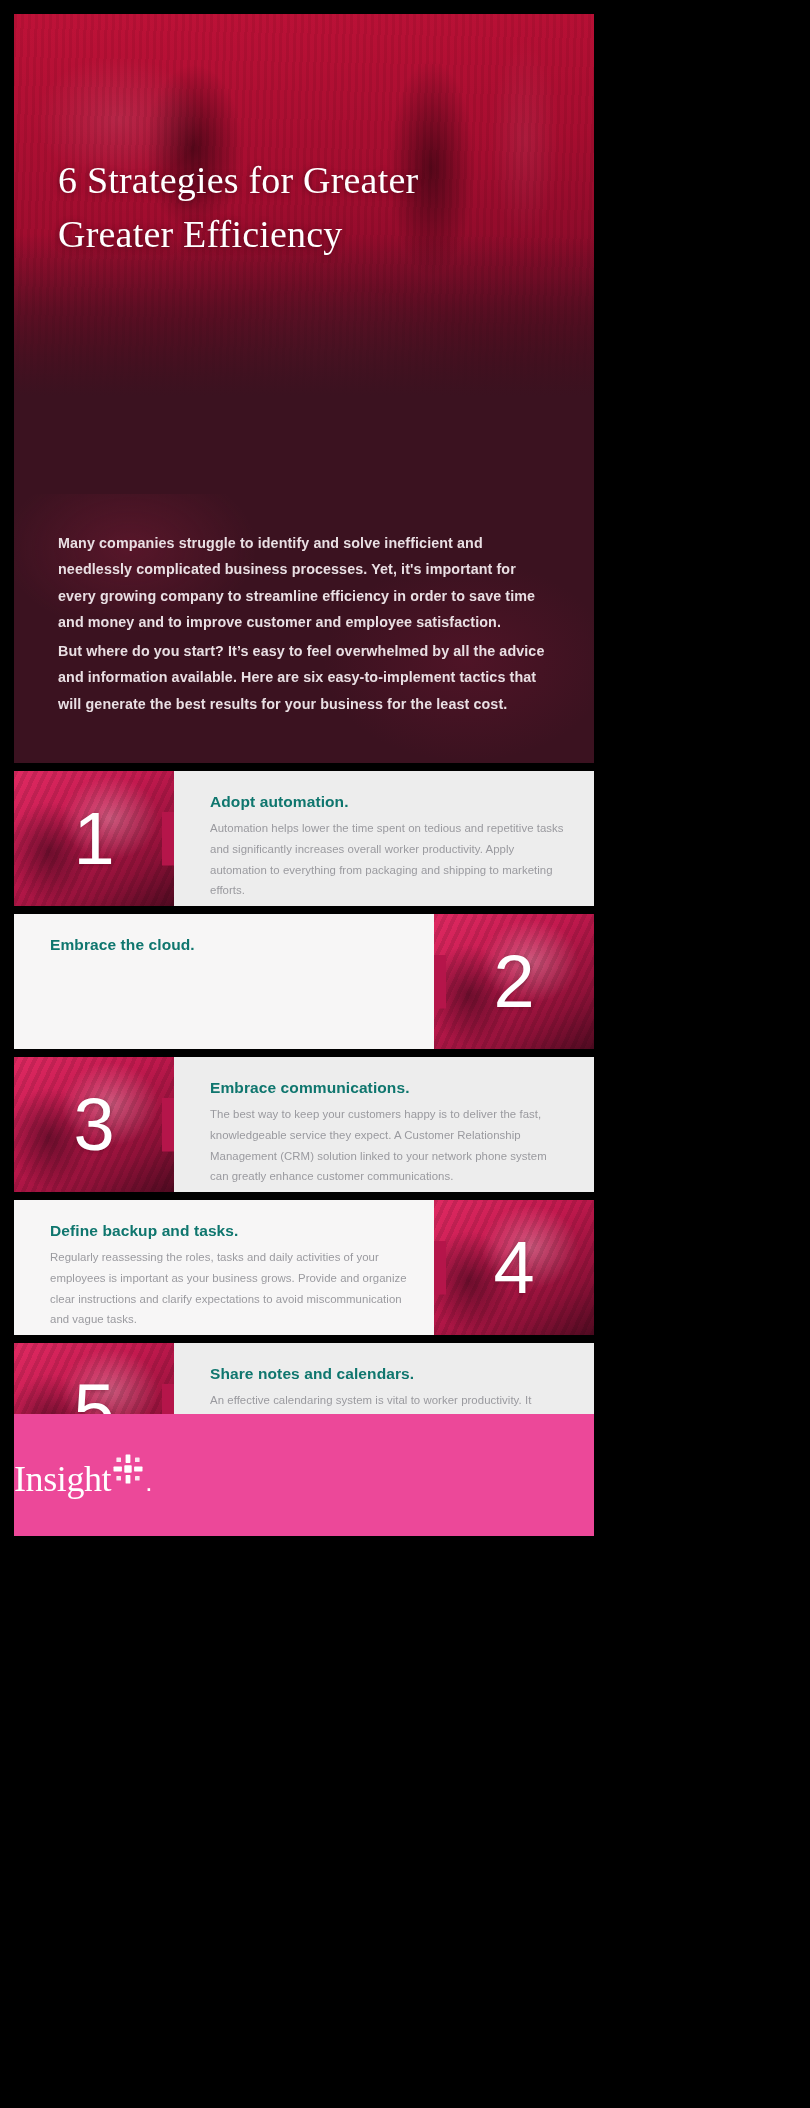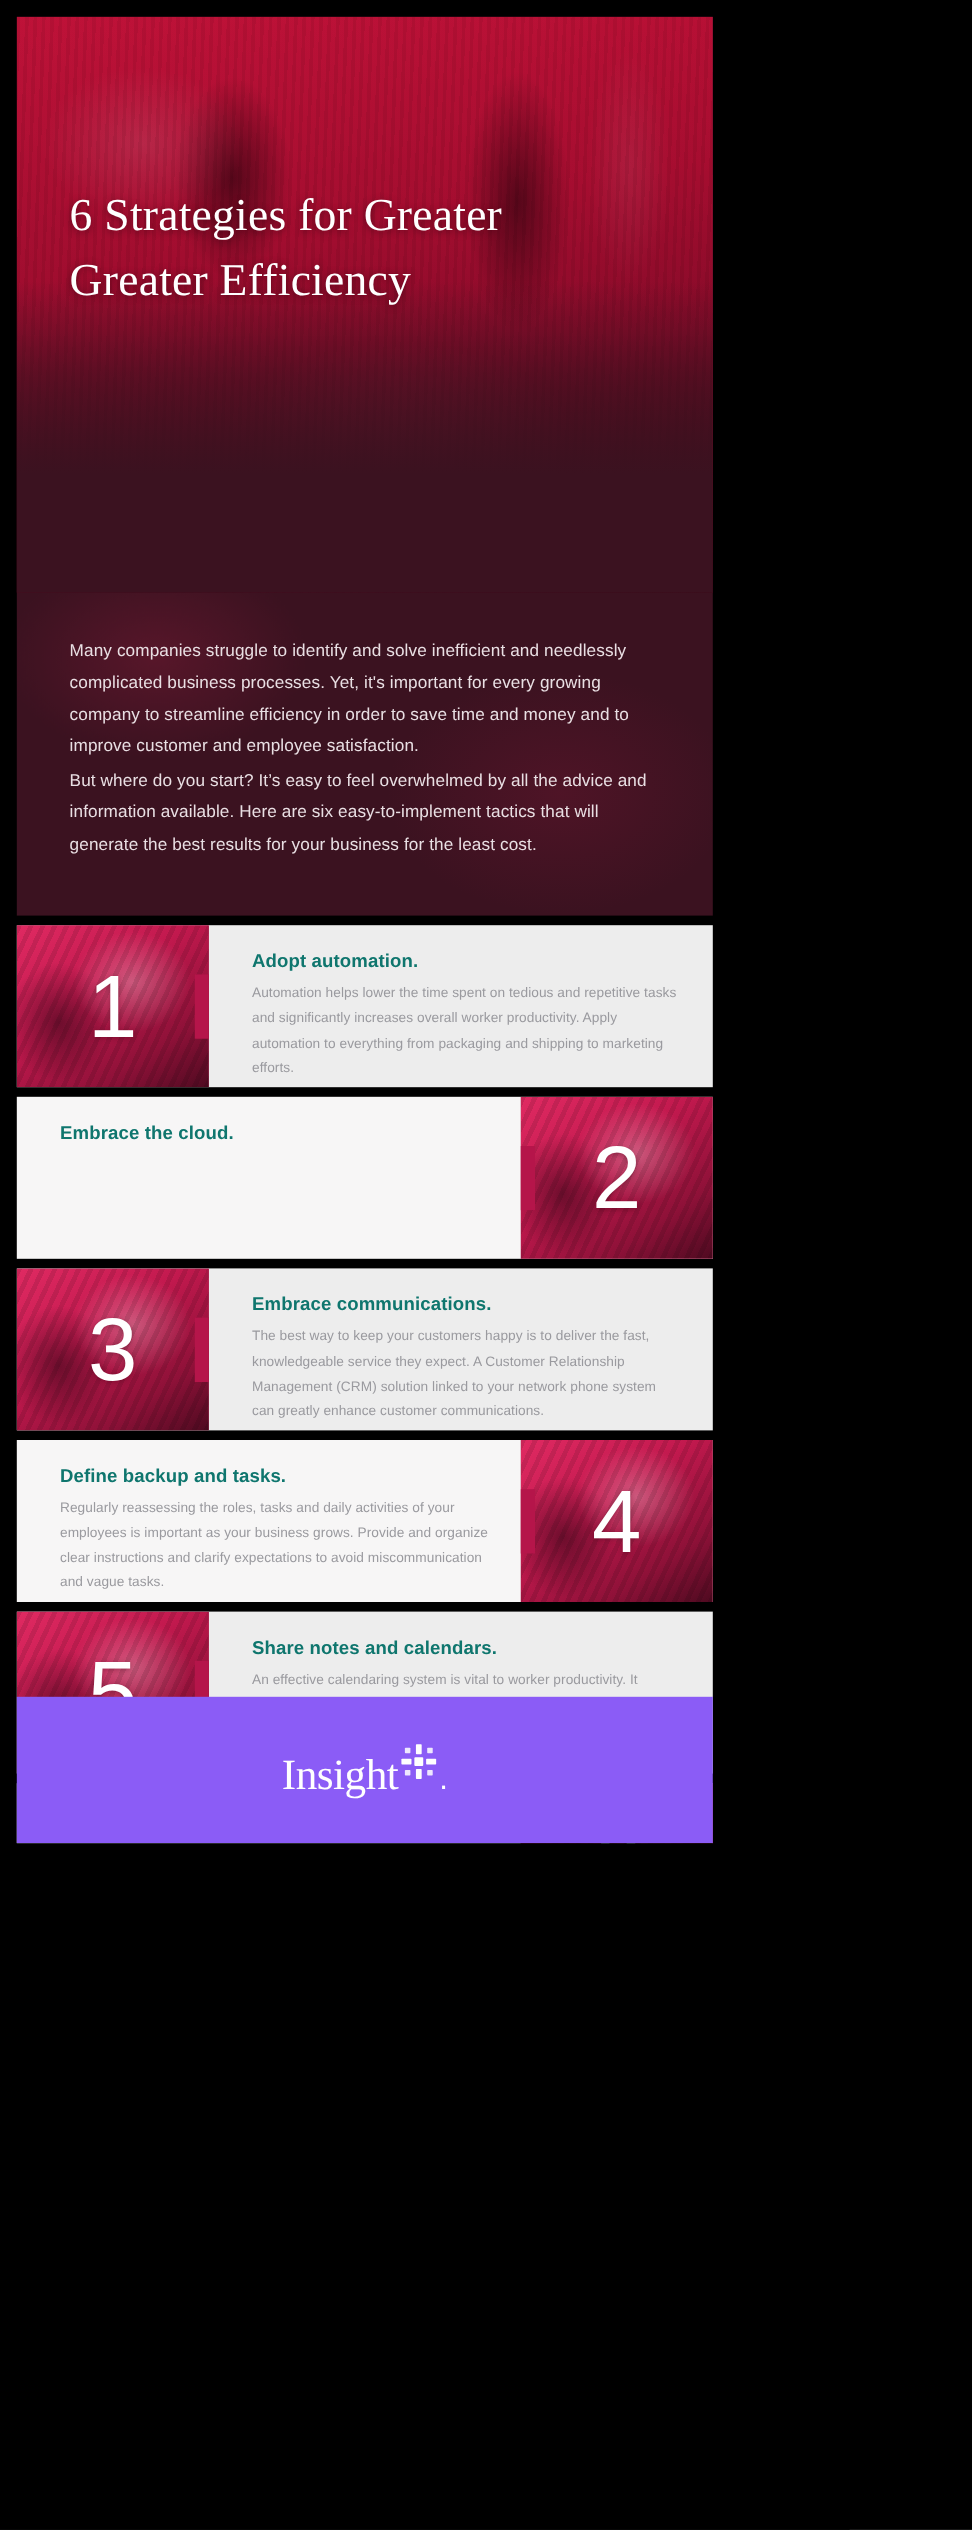--- a/index.html
+++ b/index.html
@@ -63,20 +63,21 @@
     letter-spacing:.2px;
     text-shadow:0 1px 6px rgba(40,0,15,.55);
   }
 
   
   .intro {
     position:relative;
     width:580px;
     background:#3b1220;
     padding:36px 44px 46px 44px;
+    font-weight:bold;
   }
   .intro::before{
     content:"";
     position:absolute; inset:0;
     background:
       radial-gradient(ellipse 180px 120px at 20% 20%, rgba(140,30,60,.35), transparent 70%),
       radial-gradient(ellipse 200px 140px at 78% 62%, rgba(120,24,52,.32), transparent 72%);
     pointer-events:none;
   }
   .intro p {
@@ -172,24 +173,24 @@
     max-width:395px;
   }
 
   
   .footer {
     position:absolute;
     left:14px;
     top:1414px;
     width:580px;
     height:122px;
-    background:#8b5cf6;
+    background:#ec4899;
     display:flex;
     align-items:center;
-    justify-content:center;
+    justify-content:flex-start;
   }
   .logo-wrap {
     display:flex;
     align-items:flex-end;
     gap:2px;
   }
   .logo-text {
     font-family:"Liberation Serif", serif;
     font-size:36px;
     color:#ffffff;

